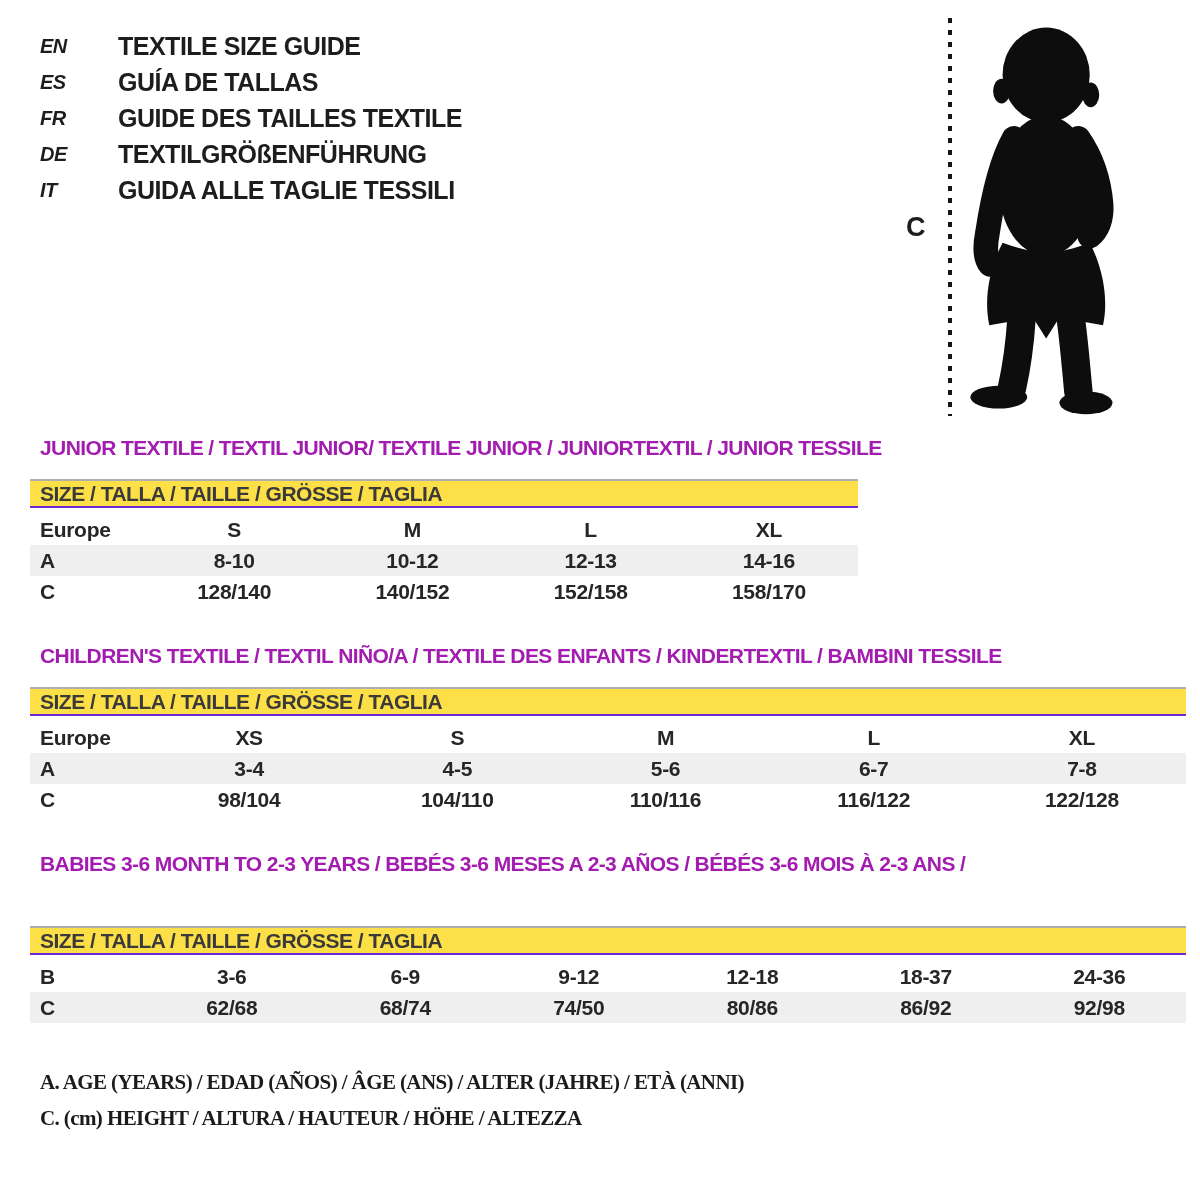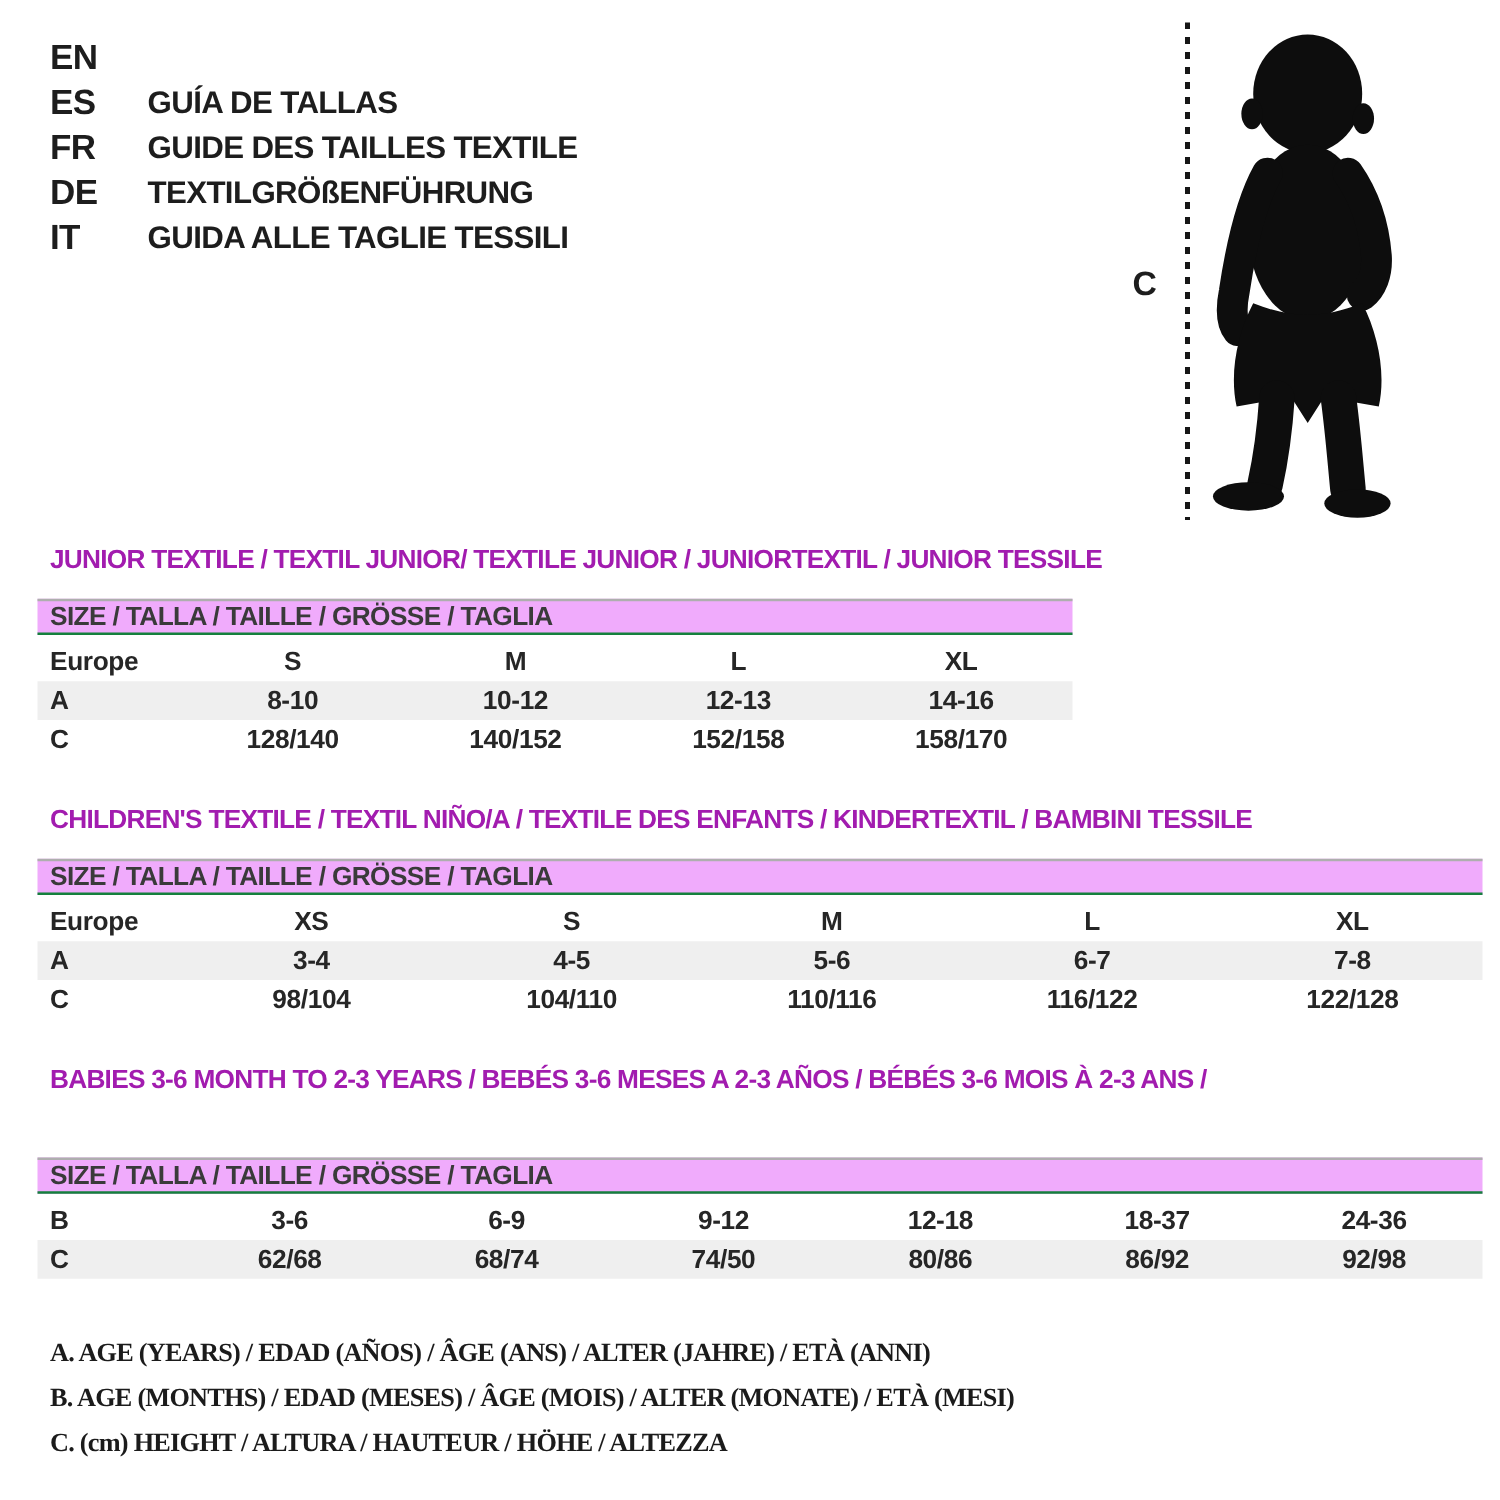--- a/index.html
+++ b/index.html
@@ -5,21 +5,21 @@
   html,body{margin:0;padding:0;}
   body{
     width:1200px;height:1200px;position:relative;overflow:hidden;
     background:#ffffff;color:#1d1d1d;
     font-family:"Liberation Sans", sans-serif;
     -webkit-font-smoothing:antialiased;
   }
   
   .lang-block{position:absolute;left:40px;top:28px;}
   .lang-row{display:flex;height:36px;align-items:center;}
-  .lang-code{width:78px;font-weight:bold;font-size:28px;letter-spacing:-0.5px;}
+  .lang-code{width:78px;font-weight:bold;font-size:20px;letter-spacing:-0.5px;font-style:italic;}
   .lang-title{font-weight:bold;font-size:25px;letter-spacing:-0.5px;white-space:nowrap;}
 
   
   .figure-line{
     position:absolute;left:948px;top:18px;width:4px;height:398px;
     background:repeating-linear-gradient(to bottom,#161616 0 5px,transparent 5px 12px);
   }
   .figure-c{position:absolute;left:906px;top:212px;font-size:27px;font-weight:bold;}
   .figure-svg{position:absolute;left:958px;top:20px;}
 
@@ -28,40 +28,41 @@
   #heading-junior{left:40px;top:430px;}
   #heading-children{left:40px;top:638px;}
   #heading-babies{left:40px;top:846px;}
 
   
   .size-table{position:absolute;left:30px;}
   #table-junior{top:479px;width:828px;}
   #table-children{top:687px;width:1156px;}
   #table-babies{top:926px;width:1156px;}
   .t-head{
-    height:25px;line-height:25px;background:#f0abfc;
-    border-top:2px solid #aeaeae;border-bottom:2px solid #15803d;
+    height:25px;line-height:25px;background:#fde047;
+    border-top:2px solid #aeaeae;border-bottom:2px solid #6d28d9;
     color:#3a3a3a;font-size:21px;font-weight:bold;letter-spacing:-0.5px;
     padding-left:10px;margin-bottom:6px;
   }
   .t-row{display:flex;height:31px;align-items:center;font-size:21px;font-weight:bold;letter-spacing:-0.3px;color:#262626;justify-content:flex-end;}
   .t-row.striped{background:#efefef;}
   .t-label{width:115px;padding-left:10px;box-sizing:border-box;}
   .t-cell{flex:1;text-align:center;}
 
   
   .legend{position:absolute;left:40px;top:1064px;font-family:Liberation Serif, serif;}
   .legend-line{font-size:21px;font-weight:bold;letter-spacing:-0.6px;line-height:36px;color:#1b1b1b;white-space:nowrap;}
 </style>
 </head>
 <body>
 
 <div class="lang-block">
   <div class="lang-row">
     <span class="lang-code">EN</span>
+    <span class="lang-title">TEXTILE SIZE GUIDE</span>
   </div>
   <div class="lang-row">
     <span class="lang-code">ES</span>
     <span class="lang-title">GUÍA DE TALLAS</span>
   </div>
   <div class="lang-row">
     <span class="lang-code">FR</span>
     <span class="lang-title">GUIDE DES TAILLES TEXTILE</span>
   </div>
   <div class="lang-row">
@@ -170,15 +171,14 @@
       <div class="t-cell">68/74</div>
       <div class="t-cell">74/50</div>
       <div class="t-cell">80/86</div>
       <div class="t-cell">86/92</div>
       <div class="t-cell">92/98</div>
     </div>
   </div>
 
 <div class="legend">
     <div class="legend-line">A. AGE (YEARS) / EDAD (AÑOS) / ÂGE (ANS) / ALTER (JAHRE) / ETÀ (ANNI)</div>
-    <div class="legend-line">B. AGE (MONTHS) / EDAD (MESES) / ÂGE (MOIS) / ALTER (MONATE) / ETÀ (MESI)</div>
     <div class="legend-line">C. (cm) HEIGHT / ALTURA / HAUTEUR / HÖHE / ALTEZZA</div>
   </div>
 
 </body></html>

